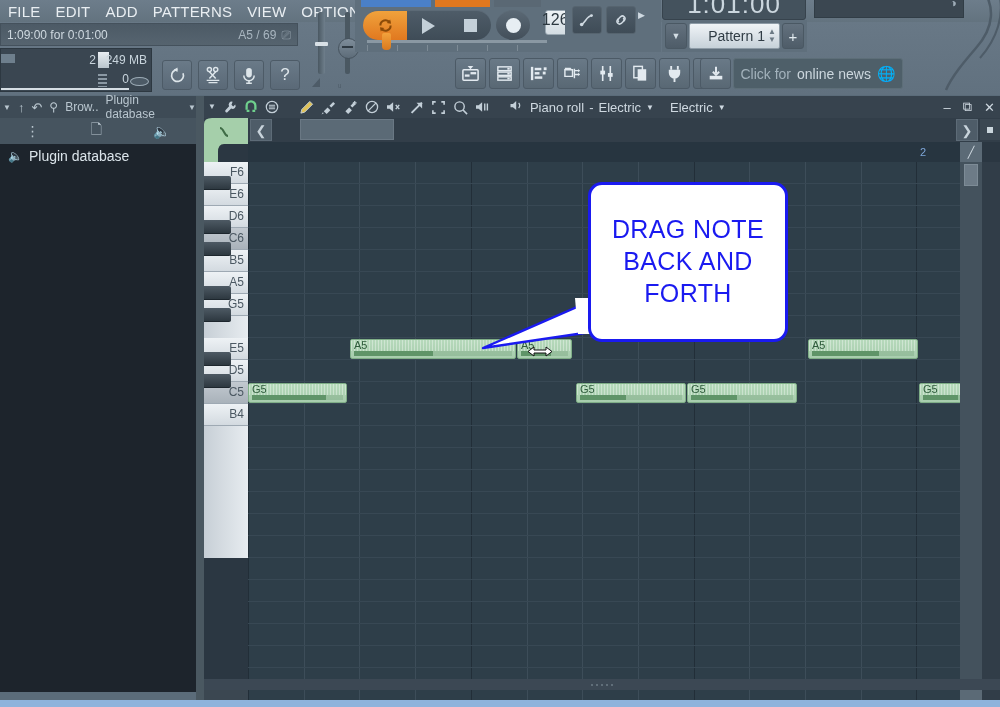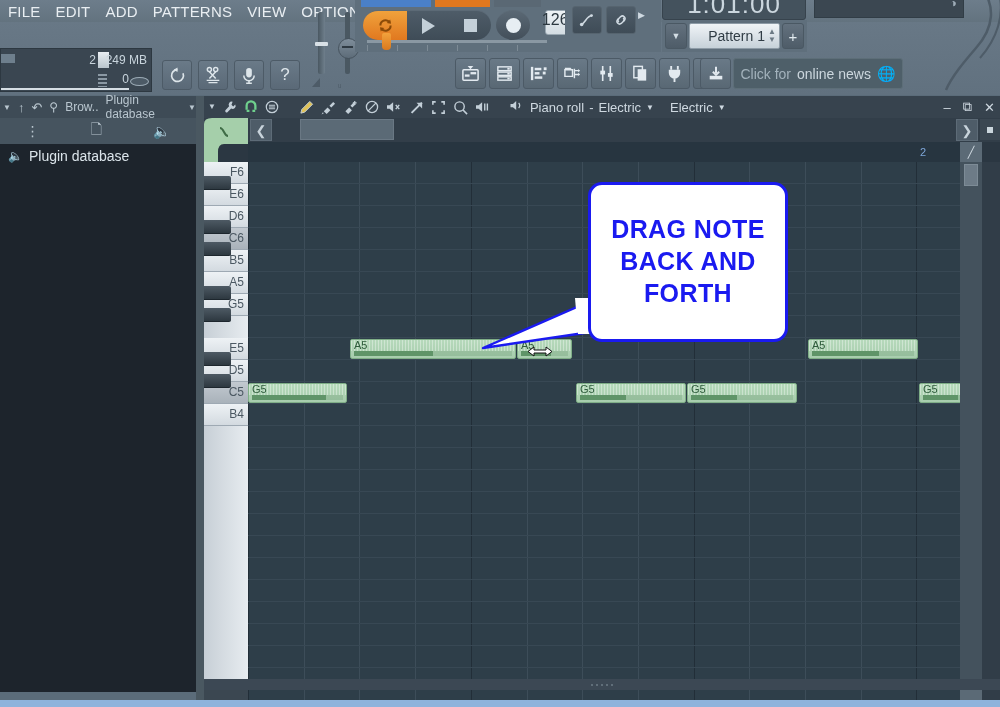--- a/index.html
+++ b/index.html
@@ -231,21 +231,21 @@
              display:flex;align-items:center;justify-content:center; font-size:13px;}
   .rb-far { position:absolute; right:0; top:23px; width:20px; height:21px; background:#3b4752;}
   .rb-far i { position:absolute; left:7px; top:8px; width:6px;height:6px; background:#cbd6dd;}
 
   .pr-bars {
     position:absolute; left:44px; top:46px; width:712px; height:20px;
     background:#273540; color:#7ea6d8; font-size:11px;
   }
   .barlabel { position:absolute; }
 
-  .keys { position:absolute; left:0; top:66px; width:44px; height:517px;
+  .keys { position:absolute; left:0; top:66px; width:44px; height:396px;
           background:linear-gradient(90deg,#c7cfd6,#e7ecf0); overflow:hidden; }
   .wkey { position:absolute; left:0; width:44px; border-bottom:1px solid #9ea9b3;
           background:linear-gradient(180deg,#eef2f5,#d3dae0);
           color:#4b5862; font-size:12px; text-align:right; padding-right:4px; line-height:1.75;}
   .wkey.oct { background:linear-gradient(180deg,#c2c9d0,#a9b2ba); }
   .bkey { position:absolute; left:0; width:27px; height:14px;
           background:linear-gradient(180deg,#4e5a64,#2d3840); border-radius:0 2px 2px 0;
           border-bottom:1px solid #1d262d; }
 
   .grid { position:absolute; left:44px; top:66px; width:712px; height:517px;
@@ -288,21 +288,21 @@
                background-size:3px 3px;}
   .vel-rbox { position:absolute; right:18px; top:11px; width:22px; height:34px; background:#5b6a76;
               color:#cfd9e1; font-size:12px; display:flex;align-items:center;justify-content:center;}
 
   
   .callout { position:absolute; left:588px; top:182px; width:200px; height:160px; }
   .callout .box {
     position:absolute; left:0; top:0; width:200px; height:160px;
     background:#ffffff; border:3px solid #1a1af0; border-radius:14px;
     display:flex; flex-direction:column; align-items:center; justify-content:center;
-    color:#1a1af0; font-size:25px; font-weight:bold; line-height:1.27;
+    color:#1a1af0; font-size:25px; font-weight:normal; line-height:1.27;
     letter-spacing:.4px;
     text-align:center;
   }
   .tailsvg { position:absolute; left:-105px; top:110px; width:150px; height:70px; overflow:visible;}
 
   .cursor-arrows { position:absolute; left:527px; top:344px; color:#ffffff; font-size:17px;
                    text-shadow:0 0 2px #000,1px 1px 1px #000; }
 
   .statusbar-bottom { position:absolute; left:0; top:700px; width:1000px; height:7px;
                       background:#8fb3dc; }
@@ -318,20 +318,27 @@
         <span class="mi">FILE</span>
         <span class="mi">EDIT</span>
         <span class="mi">ADD</span>
         <span class="mi">PATTERNS</span>
         <span class="mi">VIEW</span>
         <span class="mi">OPTIONS</span>
         <span class="mi">TOOLS</span>
         <span class="mi">?</span>
       </div>
 
+    <div class="hintbar">
+      <span>1:09:00 for 0:01:00</span>
+      <span class="right">
+        <span class="hint-note">A5 / 69</span>
+        <span style="opacity:.7;font-size:12px;">⎚</span>
+      </span>
+    </div>
 
     <div class="meterwrap">
       <div class="meter-row1">
         <div class="meter-bar"></div>
         <span class="meter-num">2</span>
         <div class="meter-chip"></div>
         <span class="meter-mb">249 MB</span>
       </div>
       <div class="meter-row2">
         <div class="meter-dotgrid"></div>

